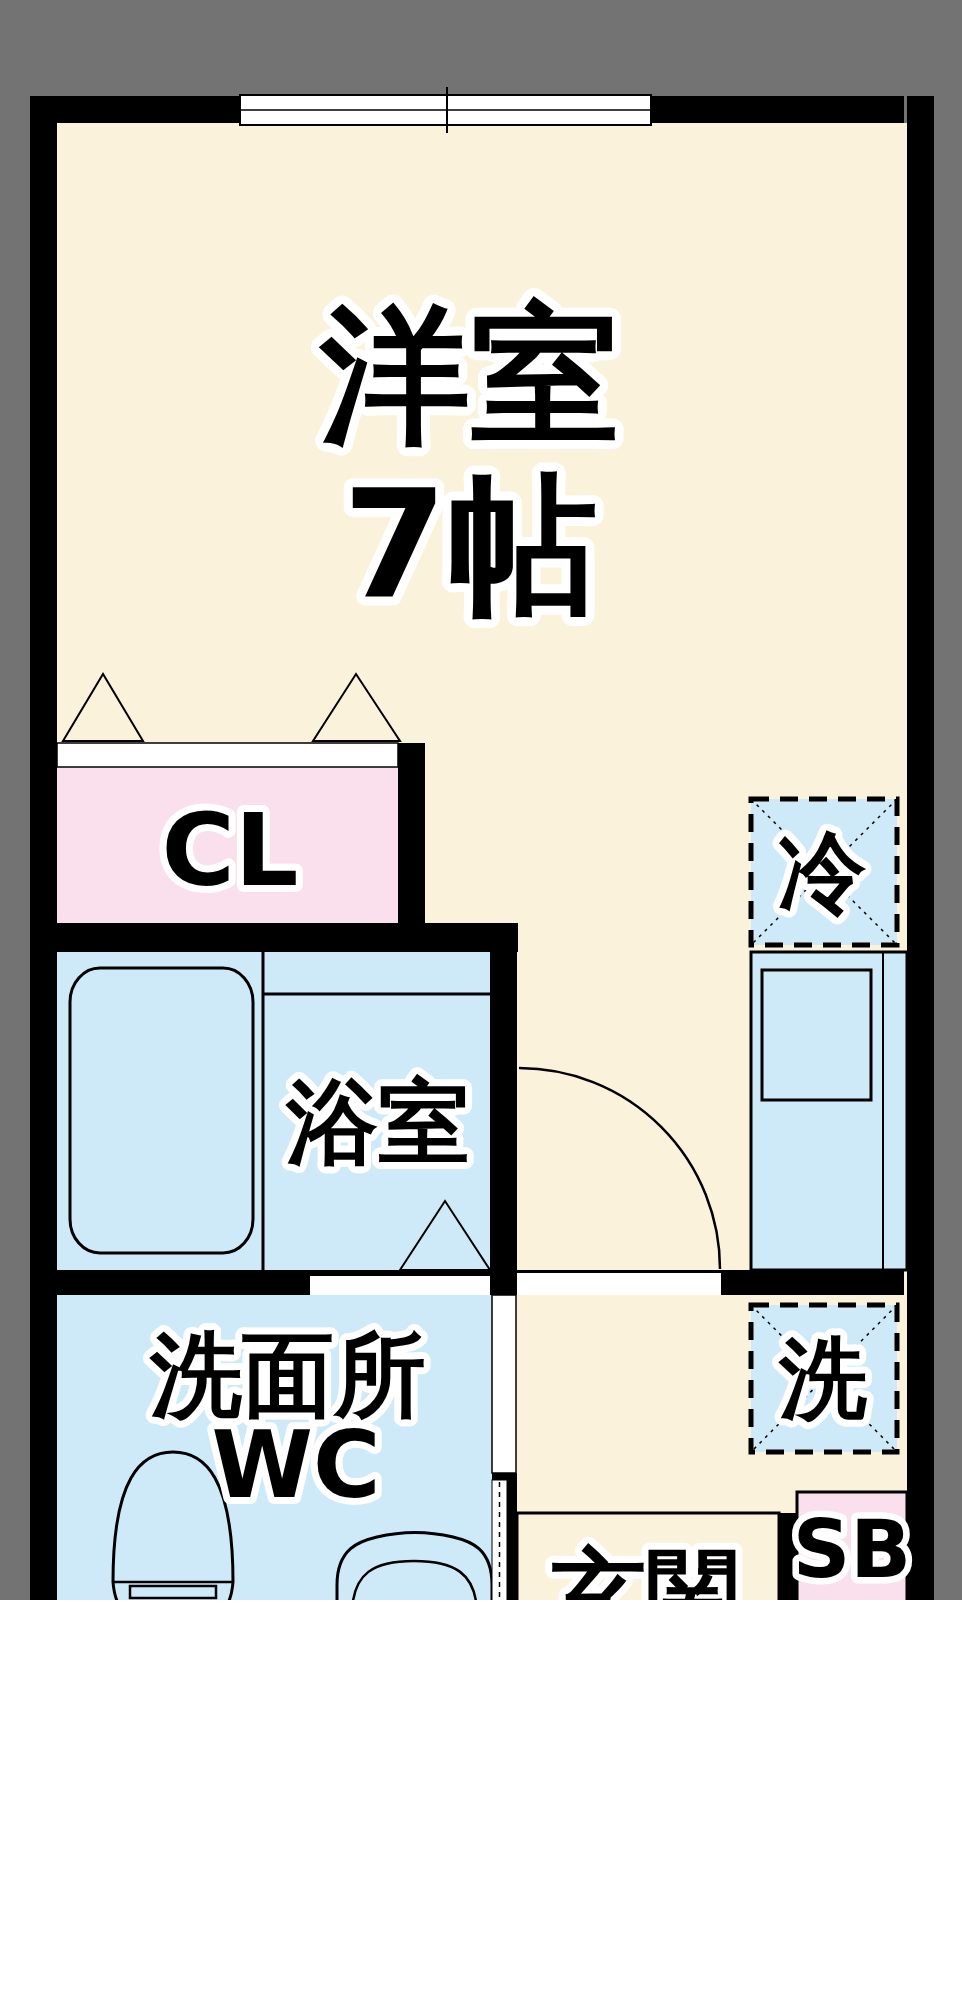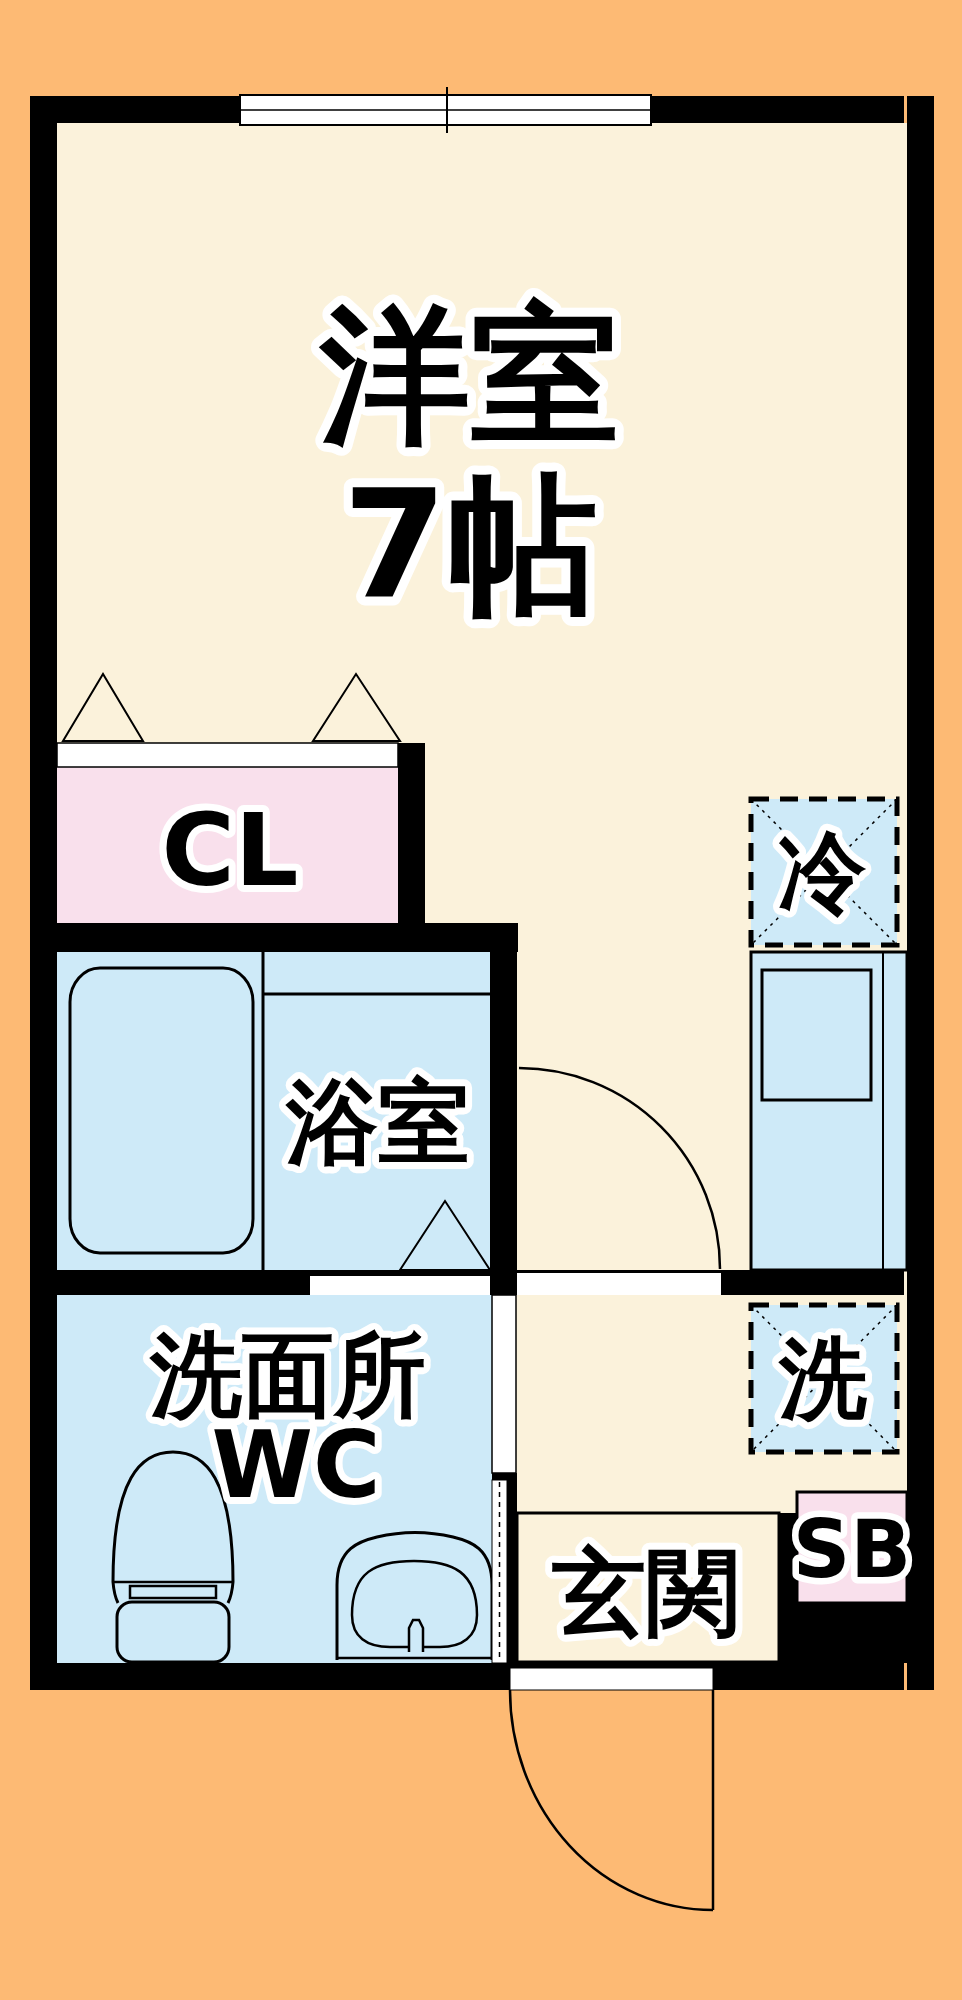--- a/index.html
+++ b/index.html
@@ -1,16 +1,16 @@
 <!DOCTYPE html>
 <html><head>
 <meta charset="utf-8">
 <style>
   html,body{margin:0;padding:0;background:#ffffff;}
-  .canvas{position:relative;width:962px;height:2000px;background:#fdba74;overflow:hidden;
+  .canvas{position:relative;width:962px;height:1600px;background:#737373;overflow:hidden;
           font-family:"DejaVu Sans",sans-serif;}
   svg{position:absolute;left:0;top:0;}
   text{font-family:"DejaVu Sans",sans-serif;font-weight:bold;fill:#000;
        paint-order:stroke;stroke:#ffffff;stroke-linejoin:round;}
 </style>
 </head>
 <body>
 
 <div class="canvas">
 <svg width="962" height="2000" viewBox="0 0 962 2000">

